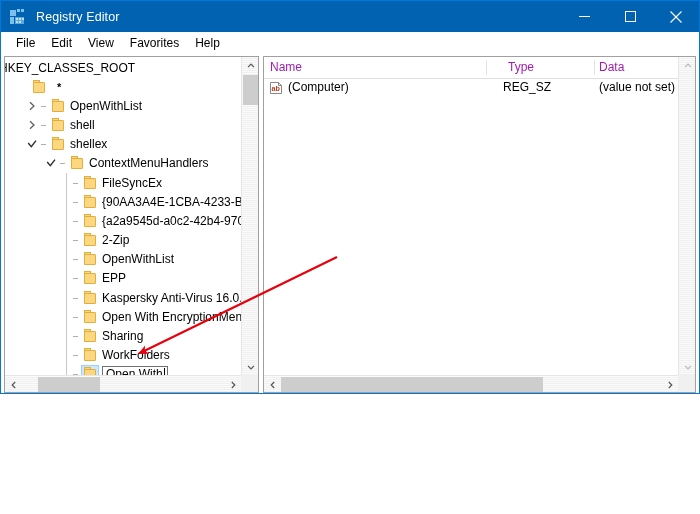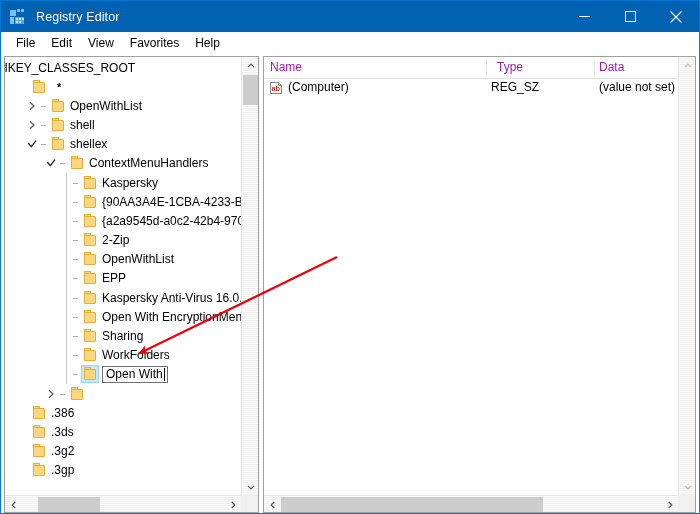--- a/index.html
+++ b/index.html
@@ -8,21 +8,21 @@
   }
   body {
     width: 700px; height: 514px;
     font-family: "Liberation Sans", sans-serif;
     font-size: 12px;
     color: #000;
     overflow: hidden;
   }
   .window {
     position: relative;
-    width: 700px; height: 514px;
+    width: 700px; height: 394px;
     background: #f0f0f0;
     box-sizing: border-box;
     border: 1px solid #0078d7;
     display: flex; flex-direction: column;
   }
 
   
   .titlebar {
     height: 31px;
     background: #0062b1;
@@ -447,21 +447,21 @@
               <span class="tlabel">ContextMenuHandlers</span>
             </div>
             <div class="trow">
               <span class="ind" style="width:66px;"></span>
               <span class="vline"></span>
               <span class="dash"></span>
               <span class="folder">
                 <span class="ftab"></span>
                 <span class="fbody"></span>
               </span>
-              <span class="tlabel">Kaspersky</span>
+              <span class="tlabel">FileSyncEx</span>
             </div>
             <div class="trow">
               <span class="ind" style="width:66px;"></span>
               <span class="vline"></span>
               <span class="dash"></span>
               <span class="folder">
                 <span class="ftab"></span>
                 <span class="fbody"></span>
               </span>
               <span class="tlabel">{90AA3A4E-1CBA-4233-B</span>
@@ -644,37 +644,37 @@
       </div>
       <div class="corner-box"></div>
     </div>
 
     <div class="splitter"></div>
 
     <div class="pane right-pane">
 
       <div class="list-header">
         <div class="lh-cell" style="left:6px;">Name</div>
-        <div class="lh-cell" style="left:233px;">Type</div>
+        <div class="lh-cell" style="left:244px;">Type</div>
         <div class="lh-cell" style="left:335px;">Data</div>
         <div class="col-sep" style="left:222px;"></div>
         <div class="col-sep" style="left:330px;"></div>
       </div>
 
       <div class="list-rows">
         <div class="lrow">
           <span class="str-icon">
             <svg width="14" height="14" viewBox="0 0 14 14">
               <path d="M1.5 1.5 H9.5 L12.5 4.5 V12.5 H1.5 Z" fill="#ffffff" stroke="#888888" stroke-width="1"></path>
               <path d="M9.5 1.5 V4.5 H12.5" fill="none" stroke="#888888" stroke-width="1"></path>
               <text x="2.4" y="9.6" font-family="Liberation Sans, sans-serif" font-size="7.2" font-weight="bold" fill="#c33a1a">ab</text>
             </svg>
           </span>
           <span class="lcell" style="left:24px;">(Computer)</span>
-          <span class="lcell" style="left:227px;">REG_SZ</span>
+          <span class="lcell" style="left:239px;">REG_SZ</span>
           <span class="lcell" style="left:335px;">(value not set)</span>
         </div>
       </div>
 
       <div class="vscroll">
         <div class="sb-arrow up">
           <svg width="8" height="8" viewBox="0 0 8 8">
               <path d="M1 5.2 L4 2.2 L7 5.2" stroke="#b9b9b9" stroke-width="1.2" fill="none"></path>
             </svg>
         </div>

